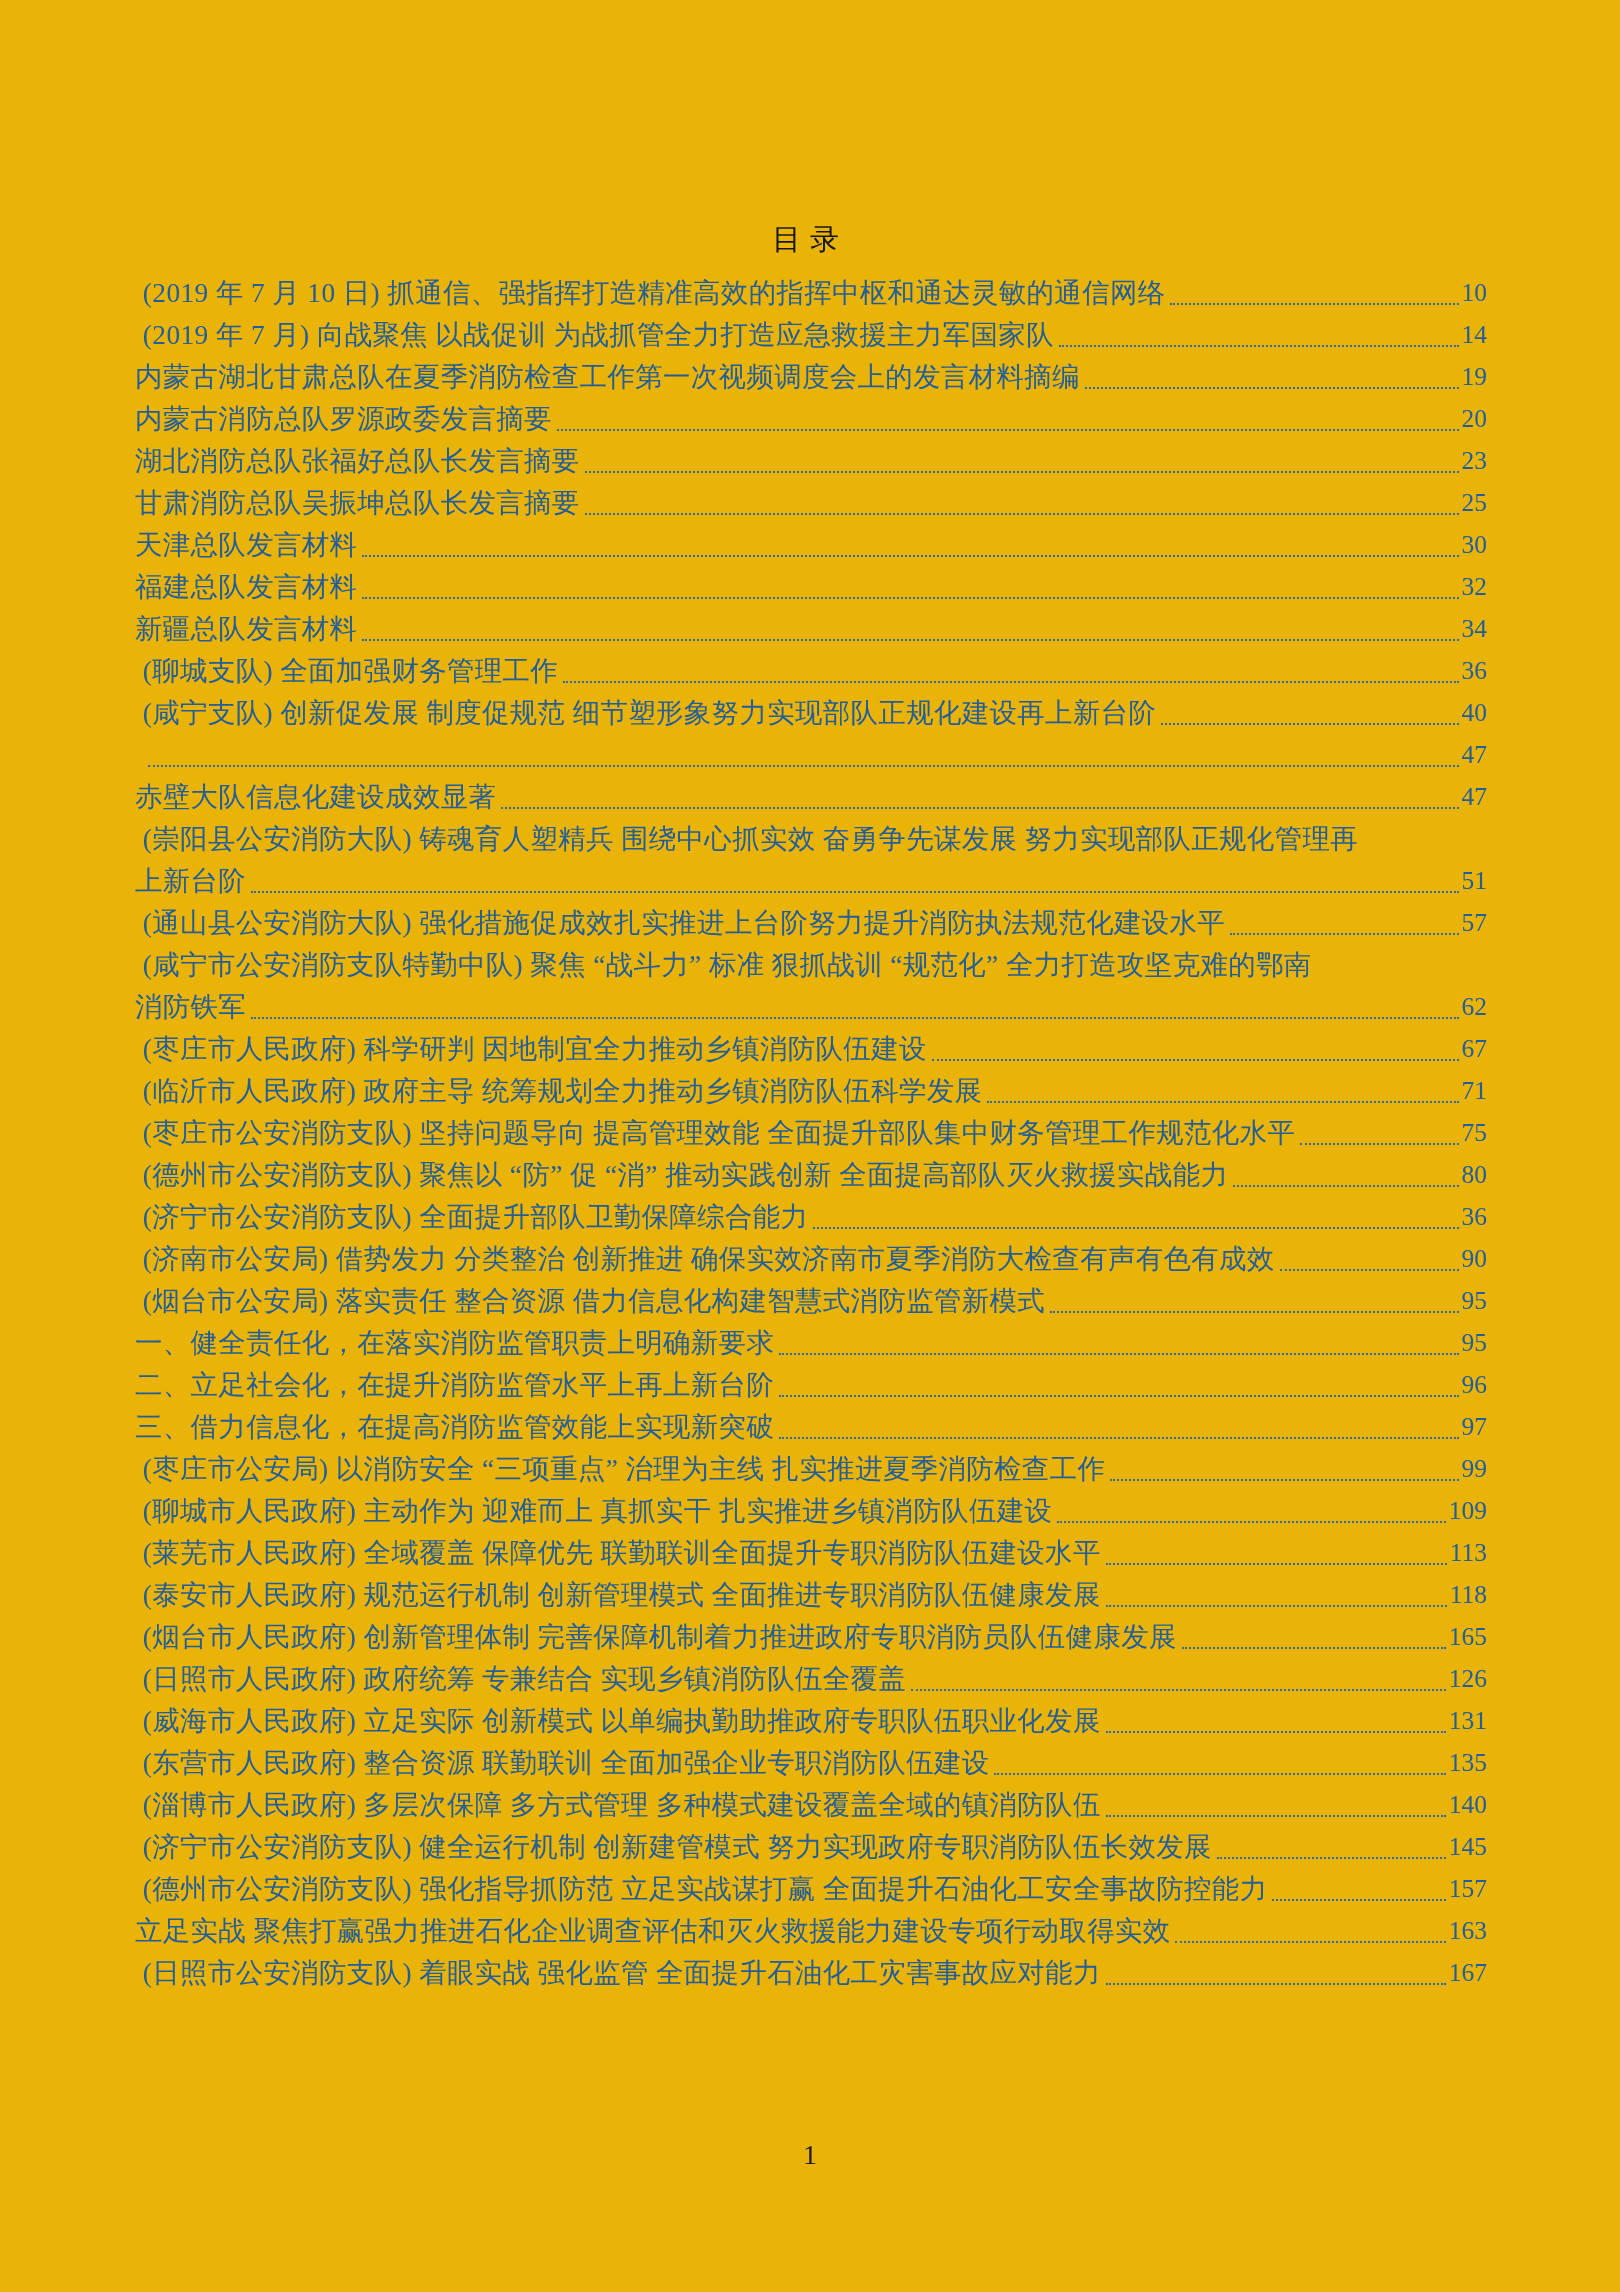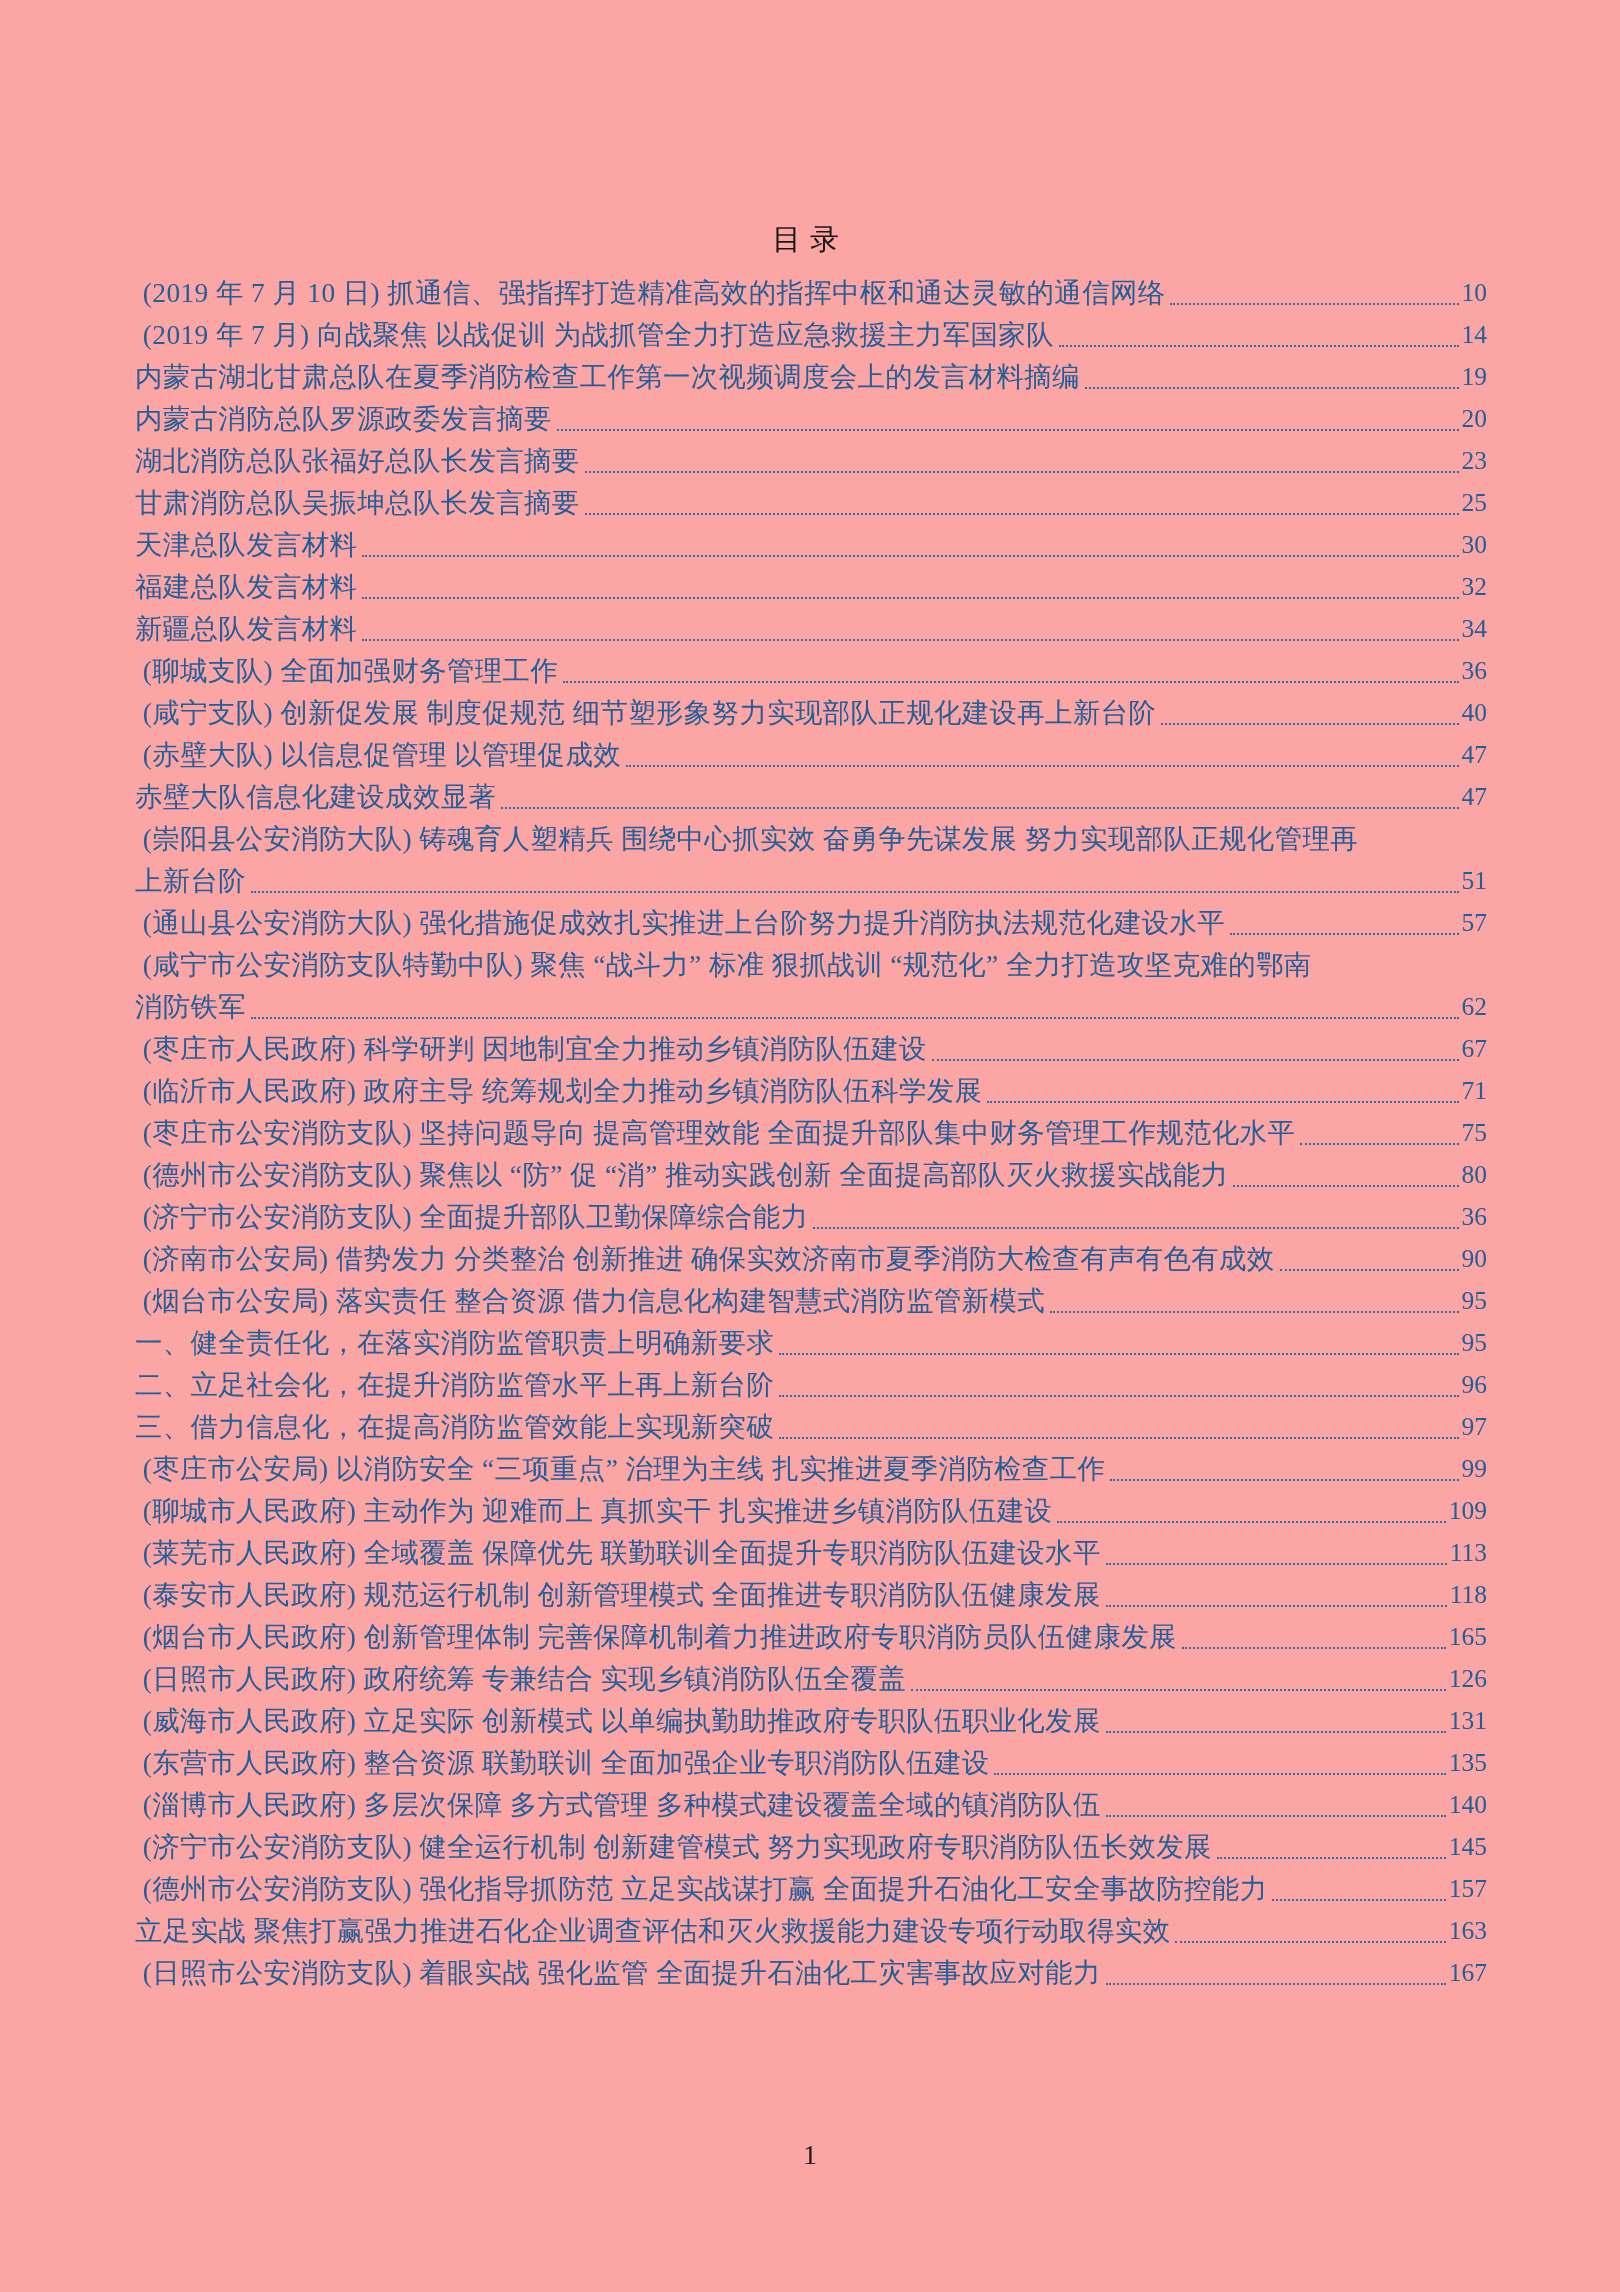--- a/index.html
+++ b/index.html
@@ -1,19 +1,19 @@
 <!DOCTYPE html>
 <html><head>
 <meta charset="utf-8">
 <style>
   html,body{margin:0;padding:0;background:#ffffff;}
   .page{
     position:relative;
     width:1620px;height:2293px;
-    background:#fca5a5;
+    background:#eab308;
     overflow:hidden;
     font-family:"Liberation Serif", serif;
   }
   .doc-title{
     position:absolute;top:220px;left:0;width:100%;
     text-align:center;
     font-size:29px;
     letter-spacing:8.8px;
     color:#161616;
   }
@@ -114,21 +114,20 @@
     <span class="t">(聊城支队) 全面加强财务管理工作</span>
     <span class="leader"></span>
     <span class="pg">36</span>
   </div>
       <div class="entry hang">
     <span class="t">(咸宁支队) 创新促发展 制度促规范 细节塑形象努力实现部队正规化建设再上新台阶</span>
     <span class="leader"></span>
     <span class="pg">40</span>
   </div>
       <div class="entry hang">
-    <span class="t">(赤壁大队) 以信息促管理 以管理促成效</span>
     <span class="leader"></span>
     <span class="pg">47</span>
   </div>
       <div class="entry">
     <span class="t">赤壁大队信息化建设成效显著</span>
     <span class="leader"></span>
     <span class="pg">47</span>
   </div>
       <div class="entry hang nolead">
     <span class="t">(崇阳县公安消防大队) 铸魂育人塑精兵 围绕中心抓实效 奋勇争先谋发展 努力实现部队正规化管理再</span>

